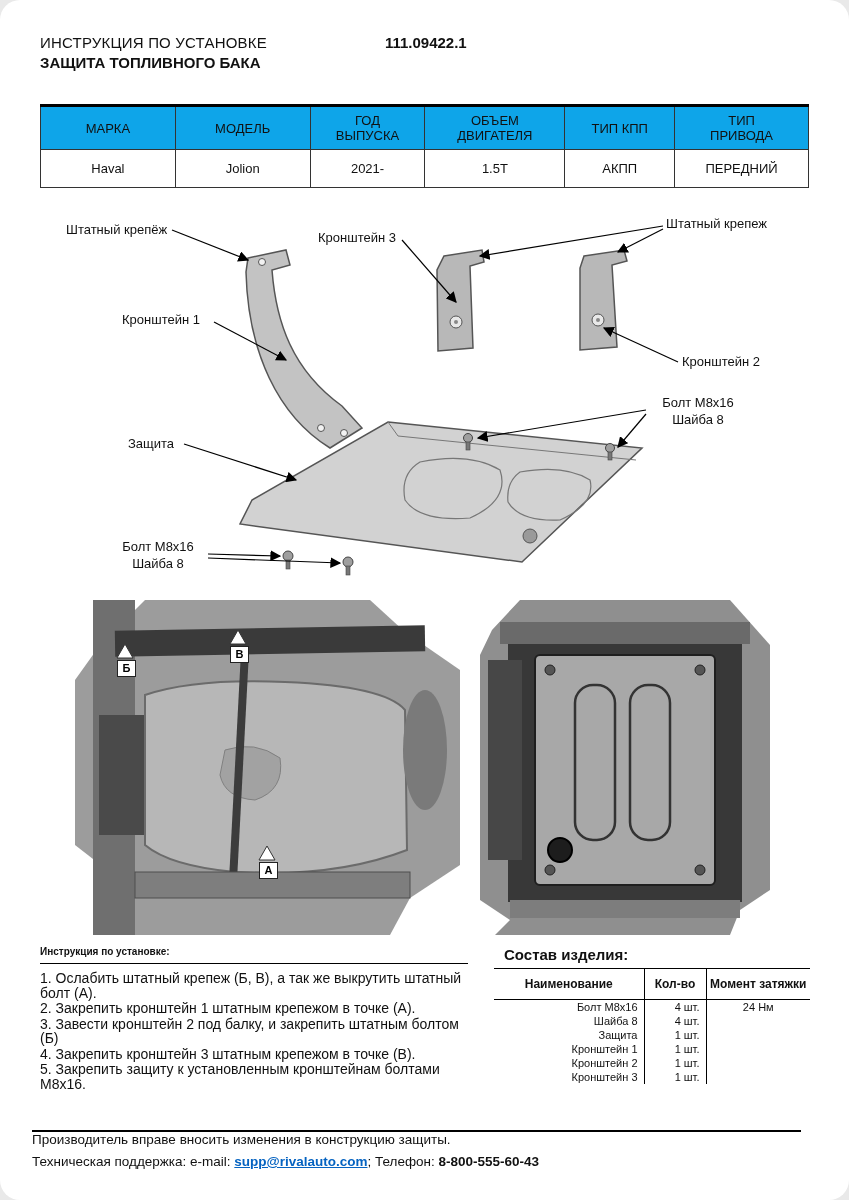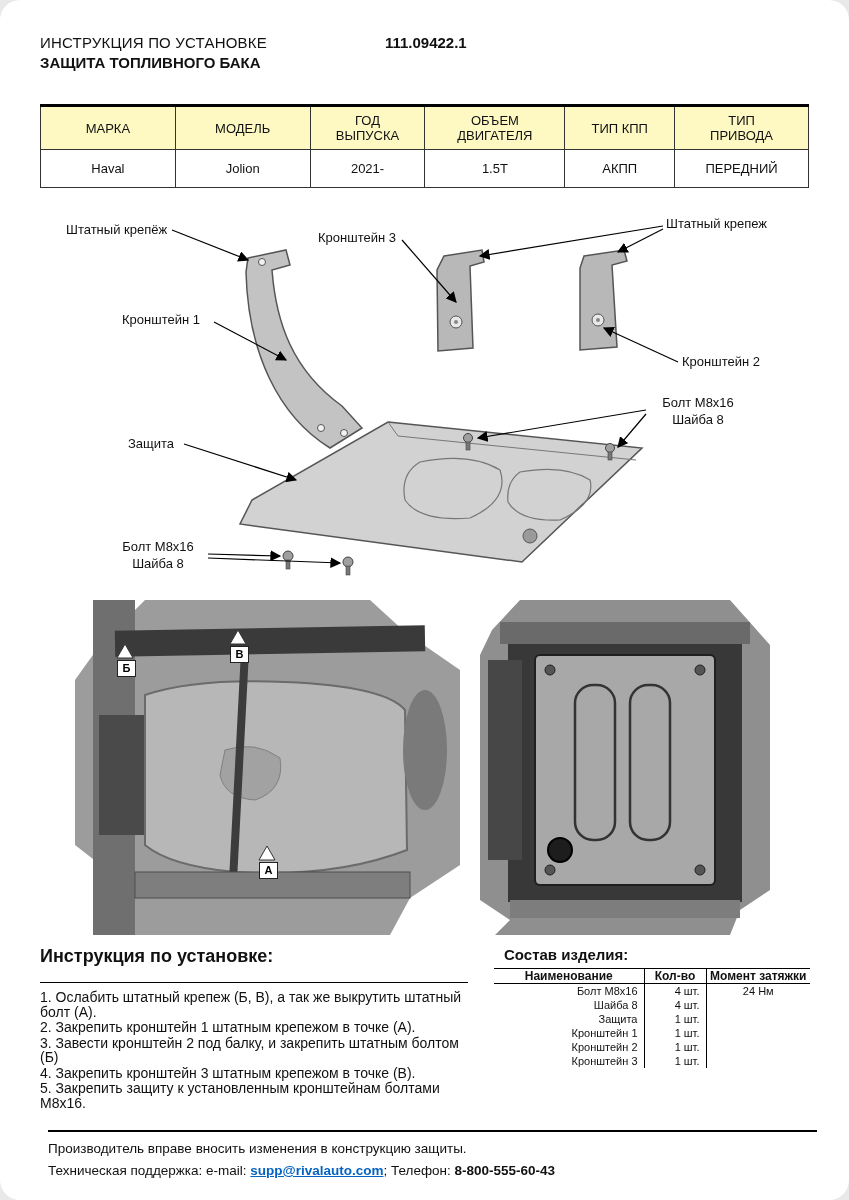--- a/index.html
+++ b/index.html
@@ -9,55 +9,55 @@
   
   .hdr{position:absolute;left:40px;top:34px;width:769px;}
   .hdr-row1{display:flex;align-items:baseline;}
   .hdr-title1{font-size:15px;letter-spacing:.2px;}
   .hdr-num{font-size:15px;font-weight:bold;margin-left:118px;}
   .hdr-title2{font-size:15px;font-weight:bold;margin-top:3px;}
 
   
   .spec{position:absolute;left:40px;top:104px;width:769px;}
   .spec table{width:100%;border-collapse:collapse;border-top:3px solid #000;}
-  .spec th{background:#fef9c3;font-size:13px;font-weight:normal;text-align:center;
+  .spec th{background:#0ea5e9;font-size:13px;font-weight:normal;text-align:center;
            border:1px solid #333;border-top:none;height:42px;white-space:pre-line;padding:0 4px;}
   .spec td{font-size:13px;text-align:center;border:1px solid #333;height:35px;background:#fff;}
 
   
   .diagram{position:absolute;left:0;top:200px;width:849px;height:398px;}
   .diagram svg{position:absolute;left:0;top:0;}
   .dlabel{position:absolute;font-size:13px;white-space:nowrap;}
   .dlabel2{position:absolute;font-size:13px;text-align:center;line-height:17px;}
 
   
   .photo{position:absolute;top:600px;overflow:hidden;background:#9a9a9a;}
   .photo-left{left:75px;width:385px;height:335px;}
   .photo-right{left:480px;width:290px;height:335px;}
   .marker{position:absolute;width:17px;height:15px;background:#fff;border:1px solid #222;
           font-size:11px;font-weight:bold;text-align:center;line-height:15px;color:#000;}
 
   
   .instr{position:absolute;left:40px;top:946px;width:428px;}
-  .instr-title{font-size:18px;font-weight:bold;margin-bottom:15px;}
+  .instr-title{font-size:10px;font-weight:bold;margin-bottom:6px;}
   .instr-rule{height:1px;background:#000;margin-bottom:7px;}
   .step{font-size:14px;line-height:14.5px;margin-bottom:1px;}
 
   .comp{position:absolute;left:494px;top:946px;width:316px;}
   .comp-title{font-size:15px;font-weight:bold;margin-bottom:5px;padding-left:10px;}
   .comp table{width:100%;border-collapse:collapse;border-top:1px solid #000;}
   .comp th{font-size:12px;font-weight:bold;text-align:center;border-bottom:1px solid #000;
-           padding:0 2px;}
+           padding:8px 2px;}
   .comp td{font-size:11px;padding:1px 6px;}
   .col-qty{border-left:1px solid #000;border-right:1px solid #000;text-align:right;}
   .col-name{text-align:right;}
   .col-torque{text-align:center;}
 
   
-  .footer{position:absolute;left:48px;top:1130px;width:769px;border-top:2px solid #000;padding-top:9px;}
+  .footer{position:absolute;left:32px;top:1130px;width:769px;border-top:2px solid #000;}
   .footer-line{font-size:13.5px;margin-bottom:7px;}
   .email-link{color:#0563c1;font-weight:bold;text-decoration:underline;cursor:pointer;}
   .phone{font-weight:bold;}
 </style>
 </head>
 <body>
 
 <div class="page">
 
   <div class="hdr">

